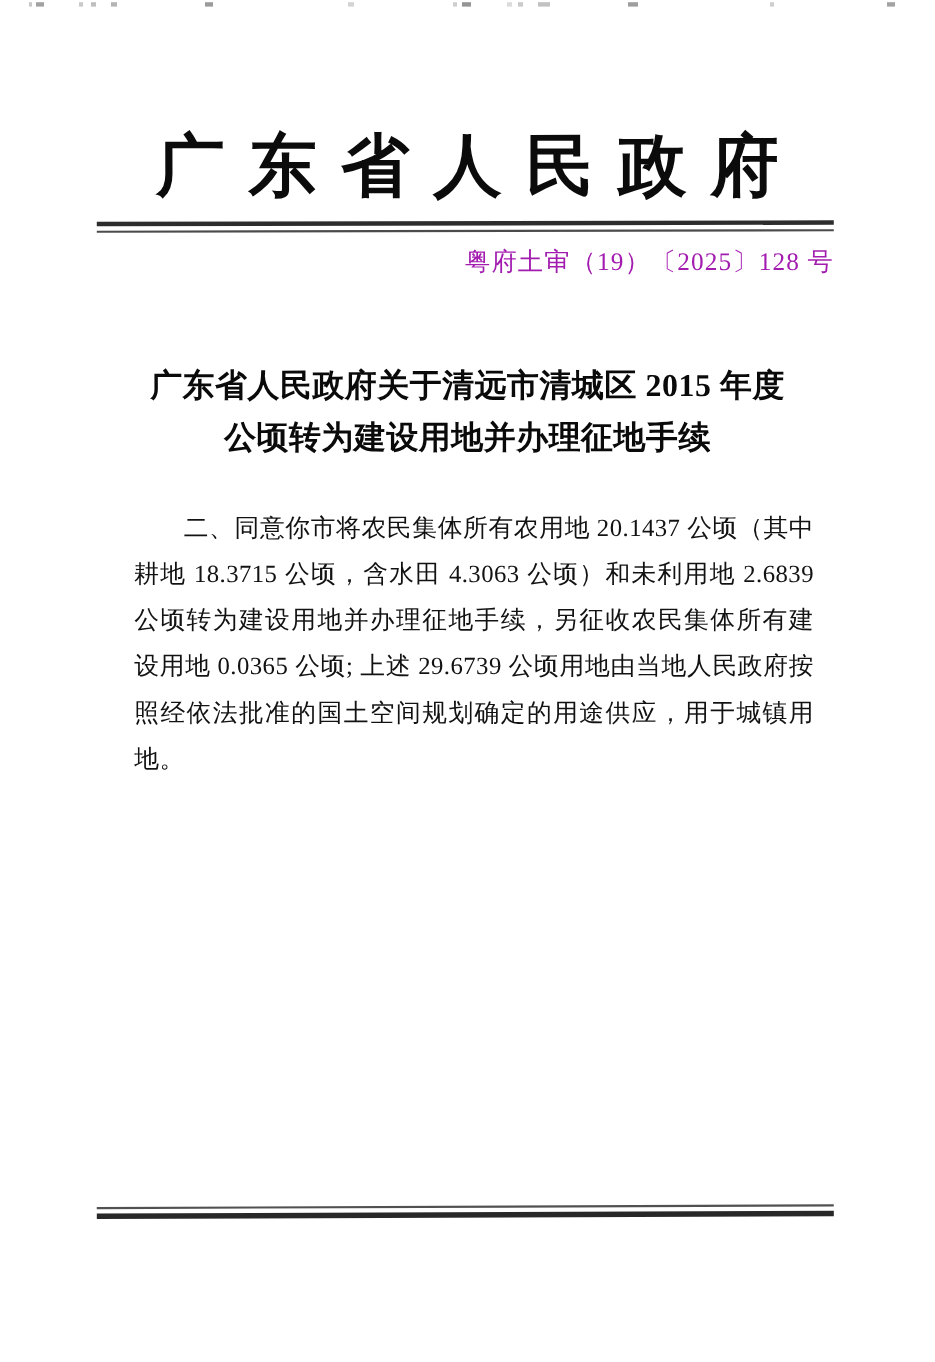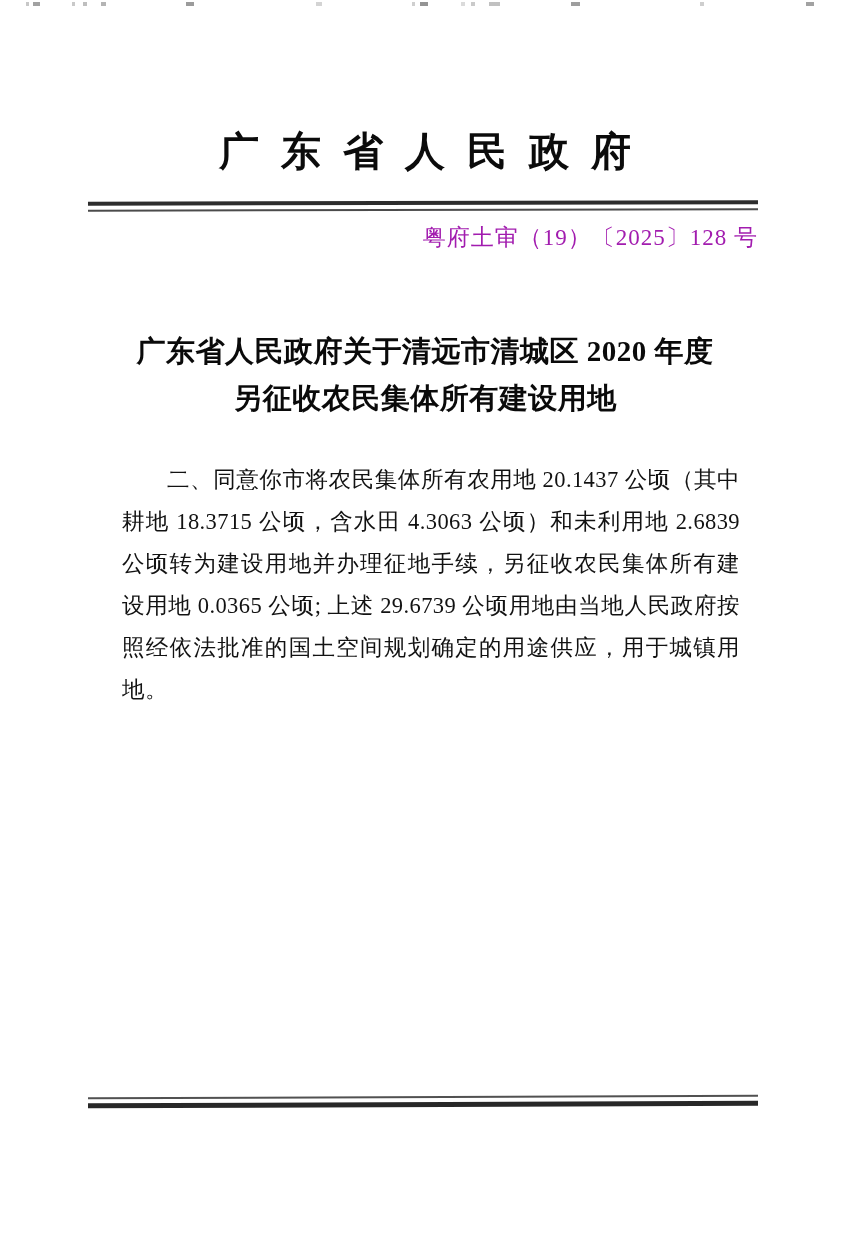--- a/index.html
+++ b/index.html
@@ -41,21 +41,21 @@
 
   
   .masthead {
     position: absolute;
     top: 116px;
     left: 0;
     width: 850px;
     text-align: center;
     font-family: "Liberation Serif", "DejaVu Serif", serif;
     font-weight: 700;
-    font-size: 40px;
+    font-size: 62px;
     line-height: 72px;
     letter-spacing: 22px;
     text-indent: 22px;
     white-space: nowrap;
     color: #0b0b0b;
   }
 
   
   .header-rule {
     position: absolute;
@@ -177,22 +177,22 @@
   <div class="masthead">广东省人民政府</div>
 
   <div class="header-rule">
     <div class="rule-thick"></div>
     <div class="rule-thin"></div>
   </div>
 
   <div class="doc-number">粤府土审（19）〔2025〕128 号</div>
 
   <div class="doc-title">
-    <span class="title-line">广东省人民政府关于清远市清城区 2020 年度</span>
-    <span class="title-line">另征收农民集体所有建设用地</span>
+    <span class="title-line">广东省人民政府关于清远市清城区 2015 年度</span>
+    <span class="title-line">公顷转为建设用地并办理征地手续</span>
   </div>
 
   <div class="body-text">
     <p class="indent">二、同意你市将农民集体所有农用地 20.1437 公顷（其中耕地 18.3715 公顷，含水田 4.3063 公顷）和未利用地 2.6839 公顷转为建设用地并办理征地手续，另征收农民集体所有建设用地 0.0365 公顷; 上述 29.6739 公顷用地由当地人民政府按照经依法批准的国土空间规划确定的用途供应，用于城镇用地。</p>
   </div>
 
   <div class="footer-rule">
     <div class="rule-thin"></div>
     <div class="rule-thick"></div>
   </div>

